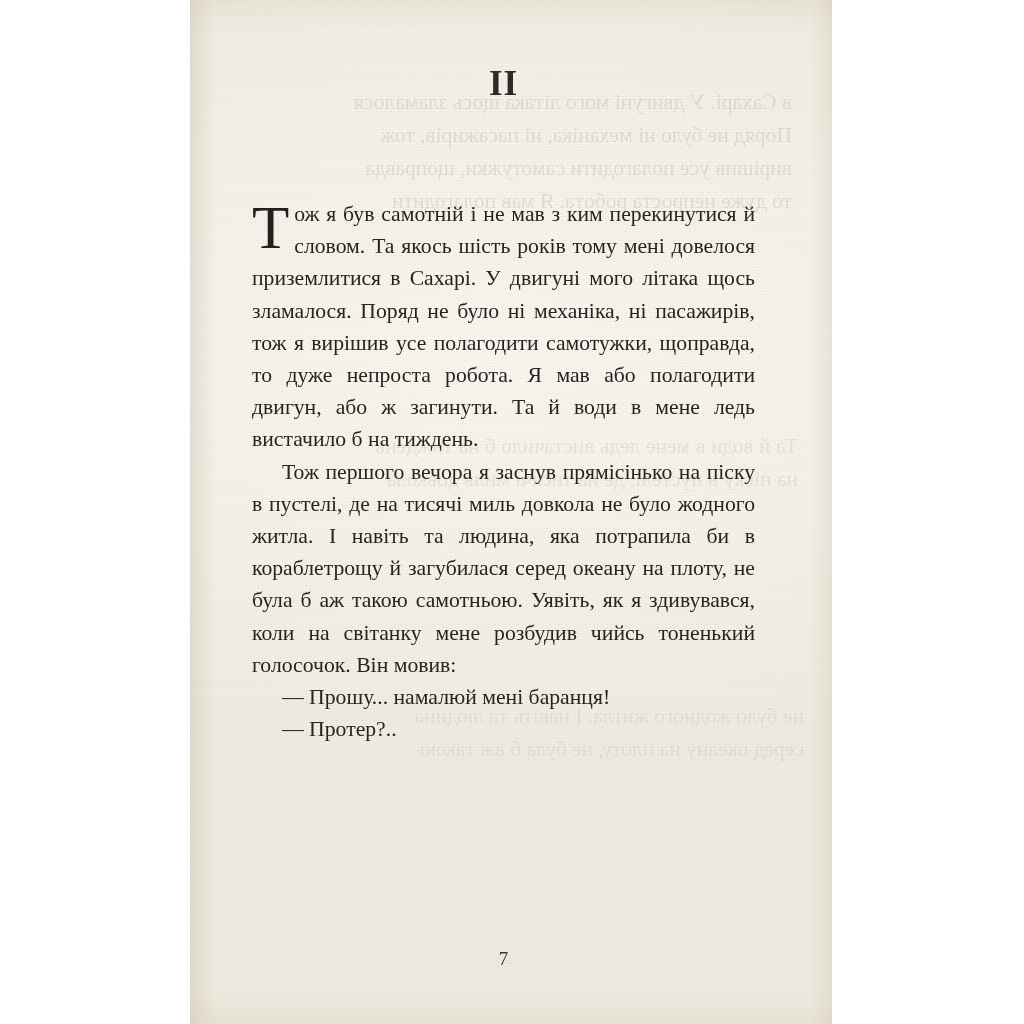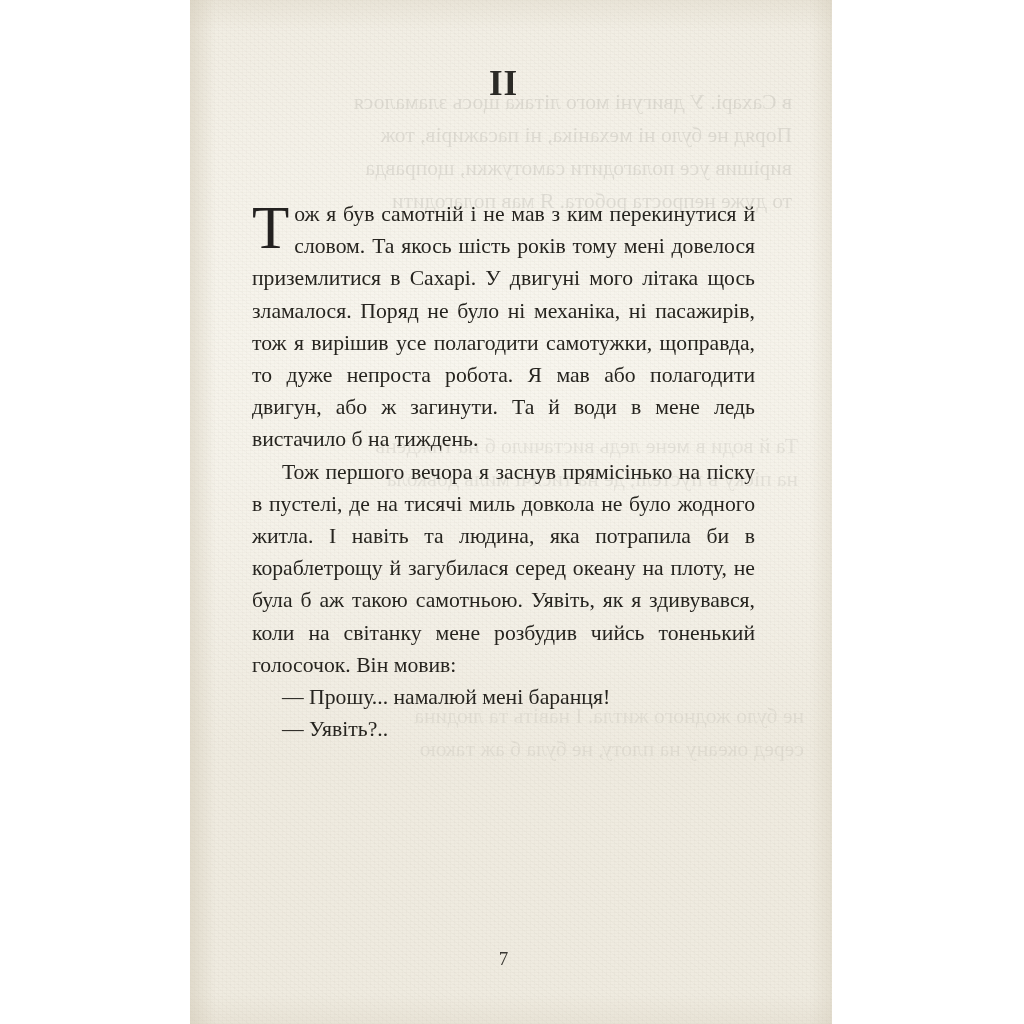--- a/index.html
+++ b/index.html
@@ -193,21 +193,21 @@
 
       <div class="chapter-number">II</div>
 
       <div id="body-text">
 
         <p class="para first"><span class="dropcap">Т</span><span>ож я був самотній і не мав з ким перекинутися й словом. Та якось шість років тому мені довелося приземлитися в Сахарі. У двигуні мого літака щось зламалося. Поряд не було ні механіка, ні пасажирів, тож я вирішив усе полагодити самотужки, щоправда, то дуже непроста робота. Я мав або полагодити двигун, або ж загинути. Та й води в мене ледь вистачило б на тиждень.</span></p>
 
         <p class="para"><span>Тож першого вечора я заснув прямісінько на піску в пустелі, де на тисячі миль довкола не було жодного житла. І навіть та людина, яка потрапила би в кораблетрощу й загубилася серед океану на плоту, не була б аж такою самотньою. Уявіть, як я здивувався, коли на світанку мене розбудив чийсь тоненький голосочок. Він мовив:</span></p>
 
         <p class="dialogue">— Прошу... намалюй мені баранця!</p>
-        <p class="dialogue">— Уявіть?..</p>
+        <p class="dialogue">— Протер?..</p>
 
 
       </div>
 
       <div class="page-number">7</div>
 
     </div>
   </div>
 </div>
 

